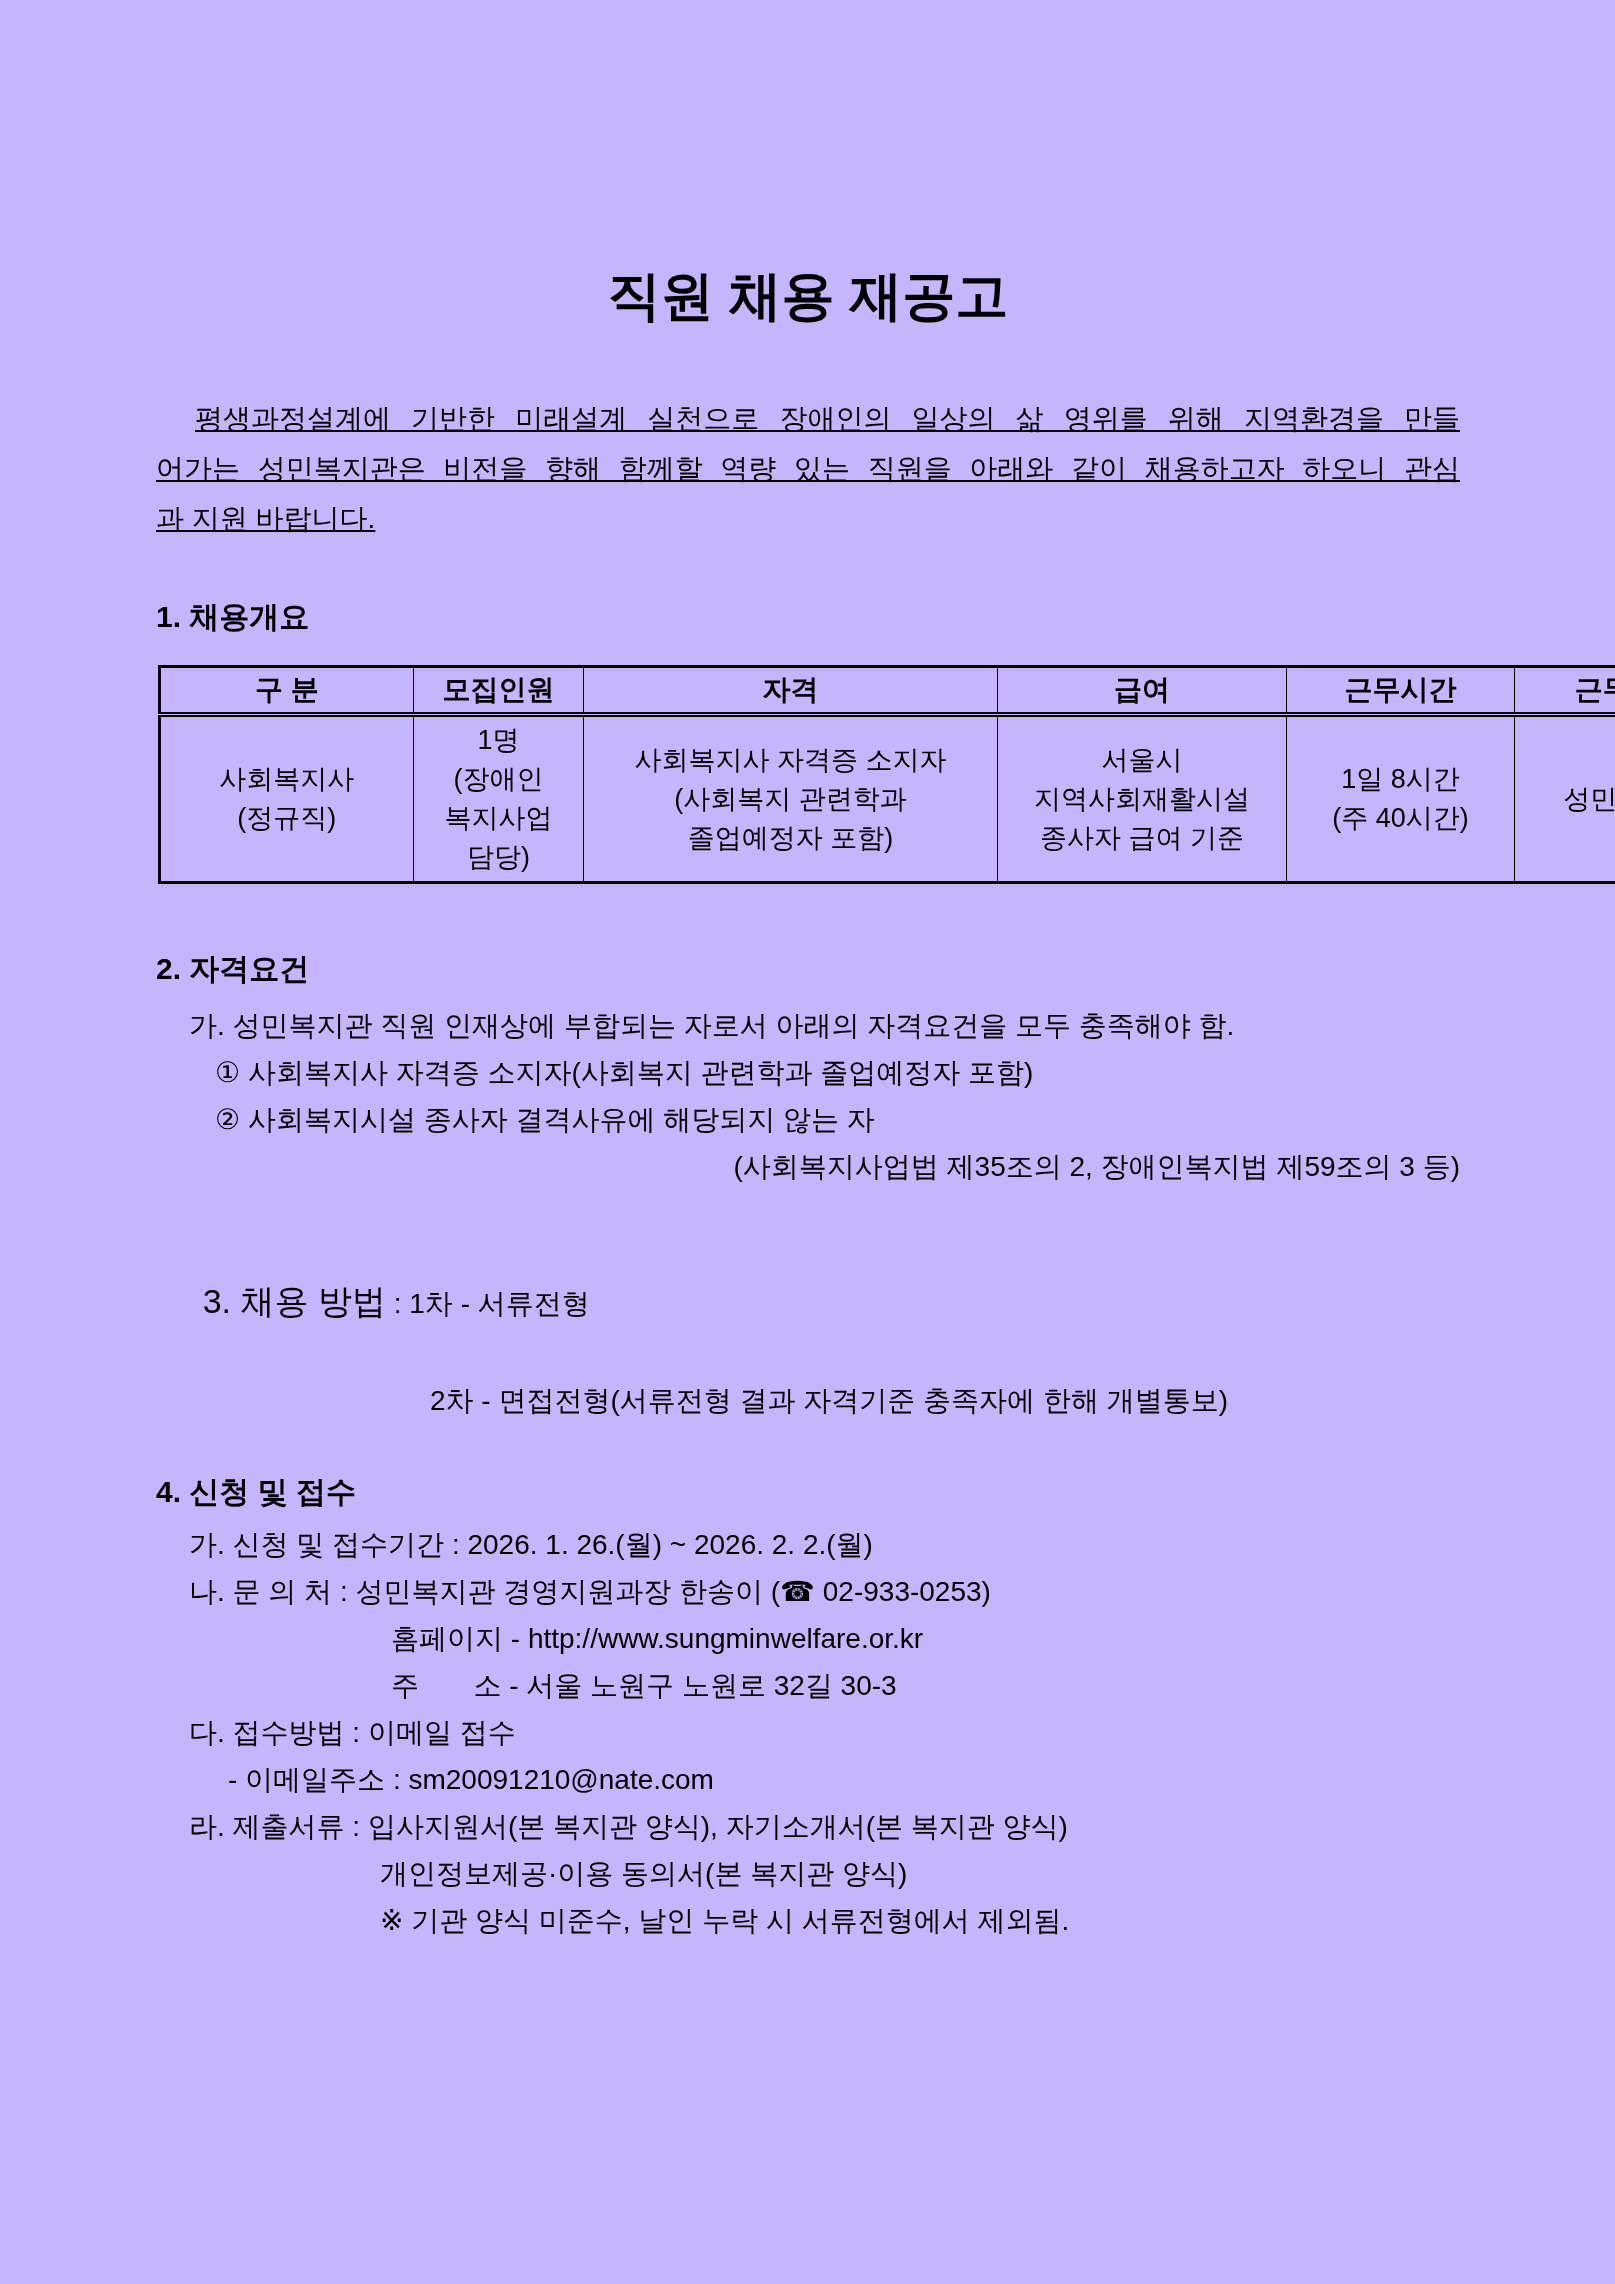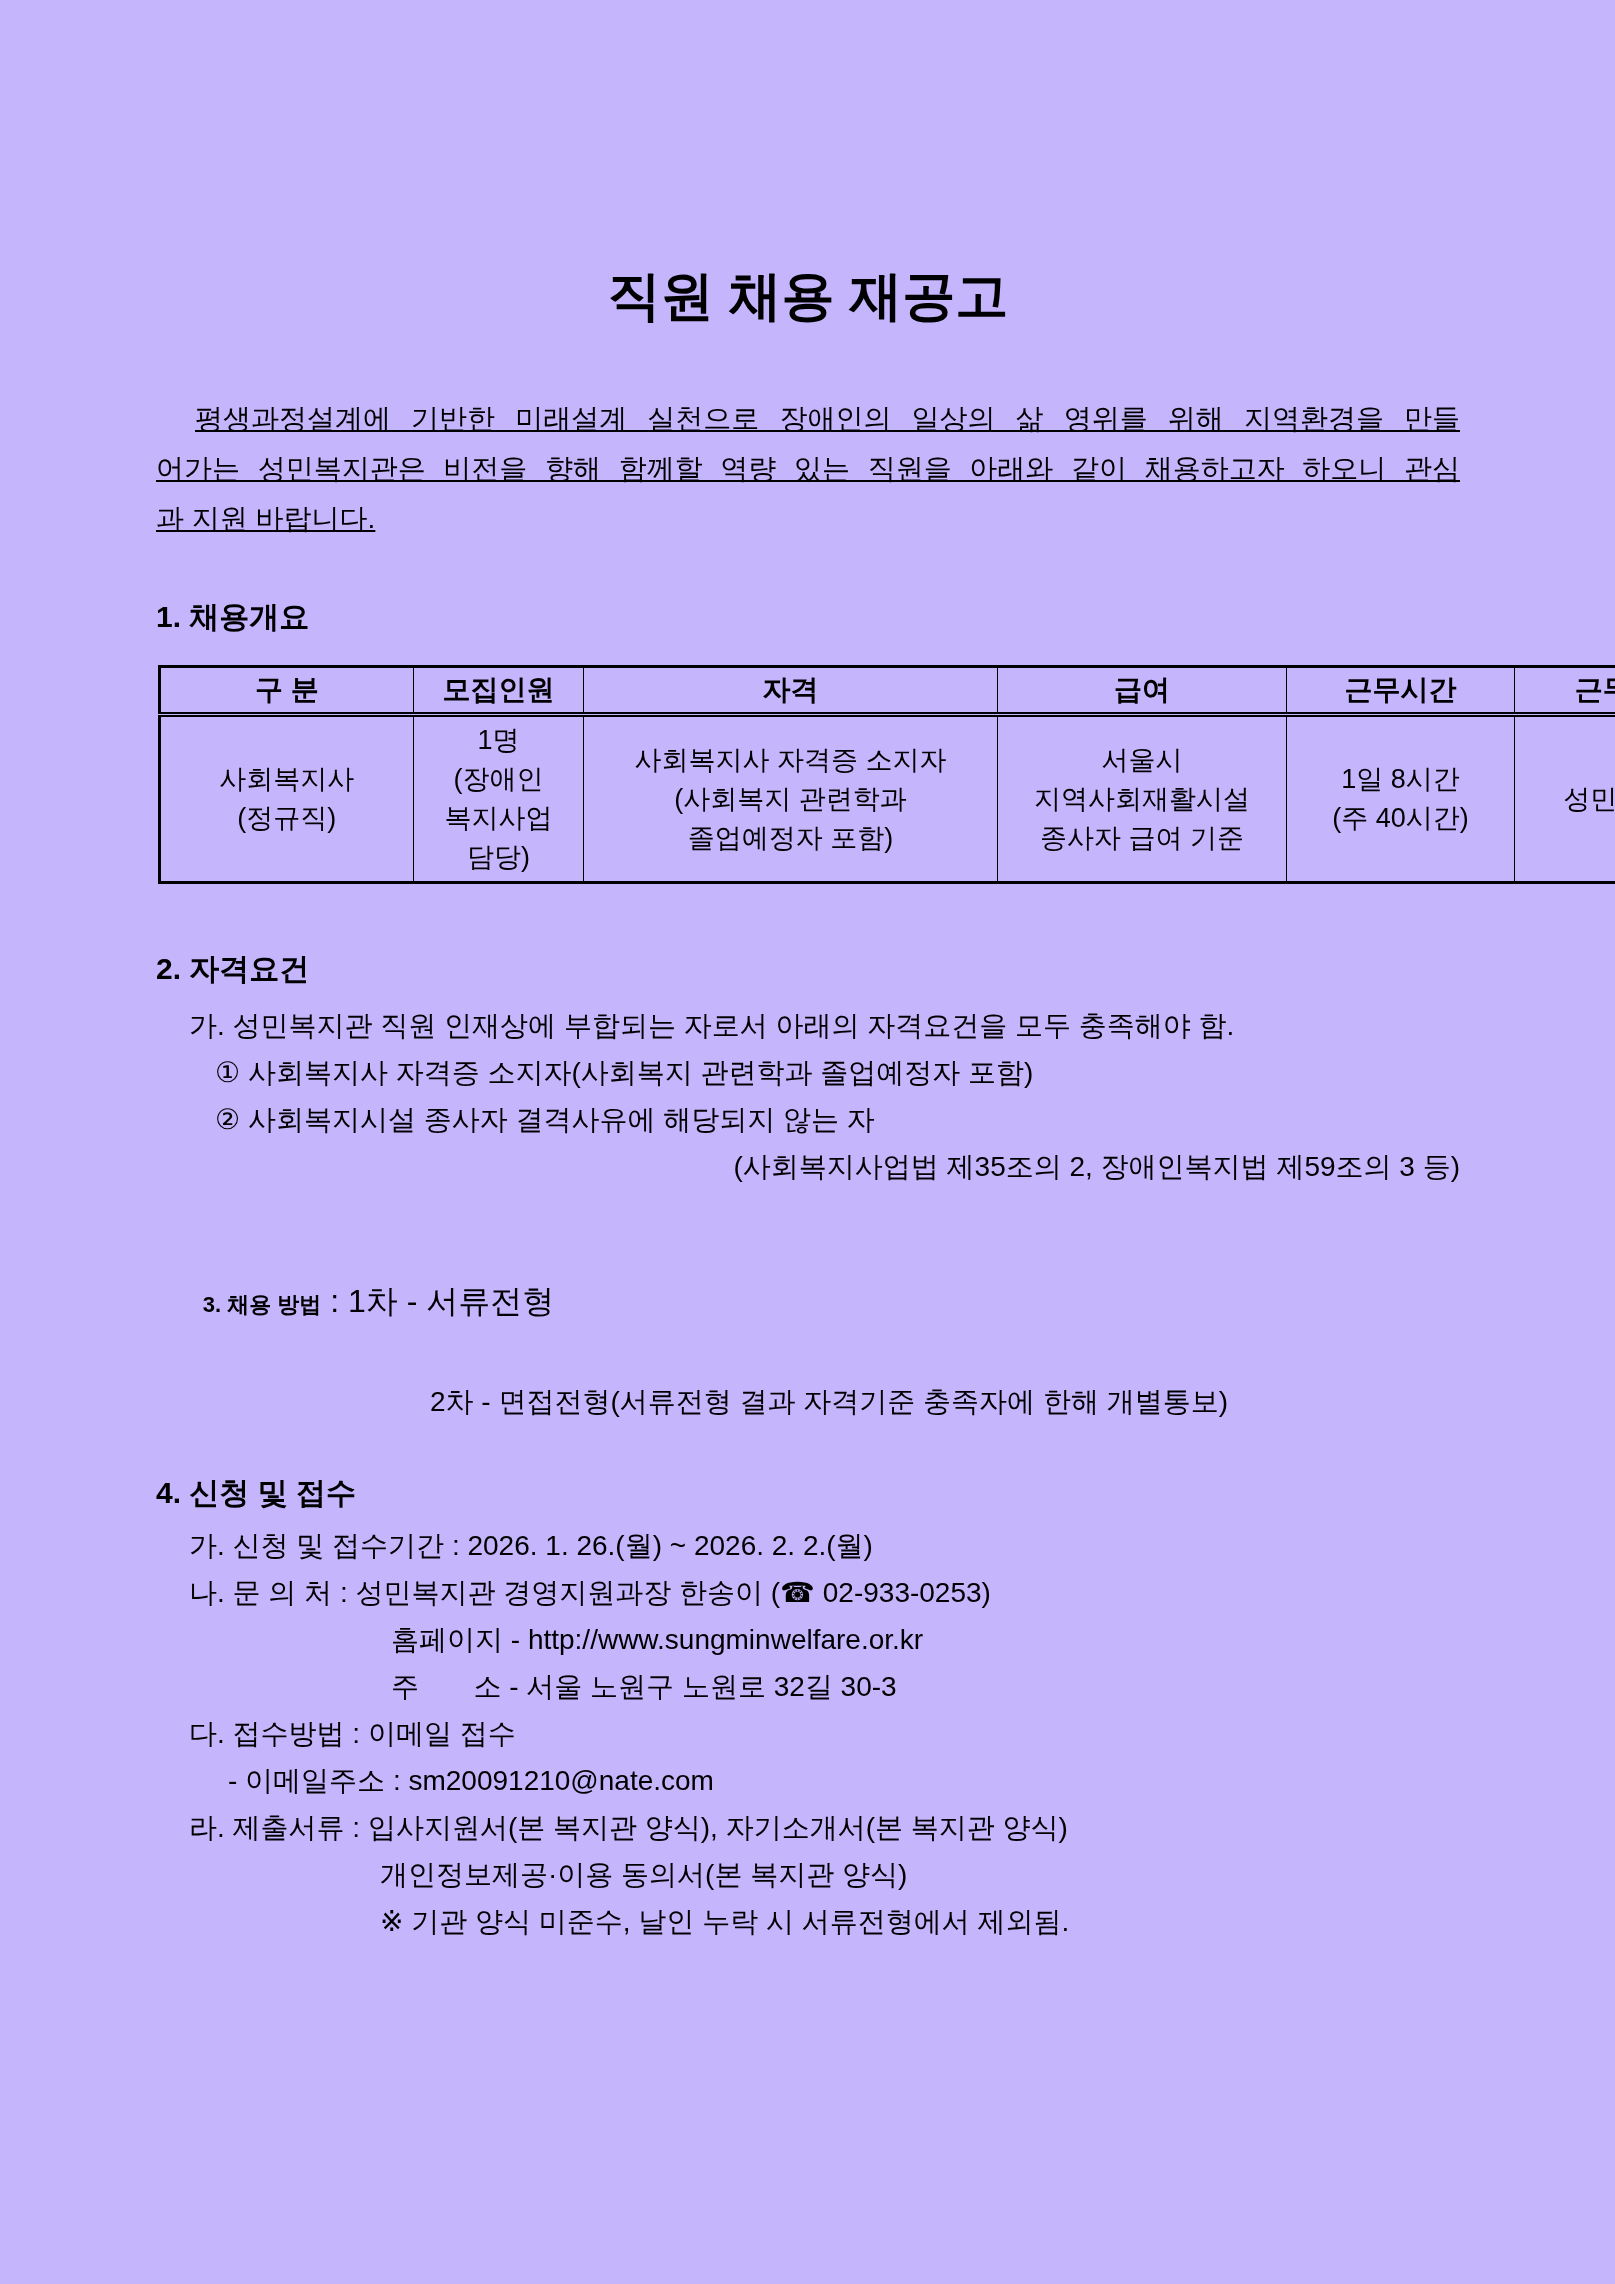--- a/index.html
+++ b/index.html
@@ -60,24 +60,24 @@
   }
   .indent-1 { padding-left: 33px; }
   .indent-2 { padding-left: 59px; }
   .indent-3 { padding-left: 108px; text-align: right; }
   .indent-2cha { padding-left: 274px; }
   .indent-na-sub { padding-left: 235px; }
   .indent-da-sub { padding-left: 72px; }
   .indent-ra-sub { padding-left: 224px; }
   .h3-line { line-height: 49px; }
   .h3-line .h-inline {
-    font-size: 22px;
-    font-weight: bold;
+    font-size: 34px;
+    font-weight: normal;
   }
-  .h3-line .h-rest { font-size: 32px; }
+  .h3-line .h-rest { font-size: 28px; }
   
   table.recruit {
     margin-top: 24px;
     margin-left: 2px;
     border-collapse: collapse;
     table-layout: fixed;
     width: 1592px;
     border: 3.3px solid #000000;
   }
   table.recruit th {

